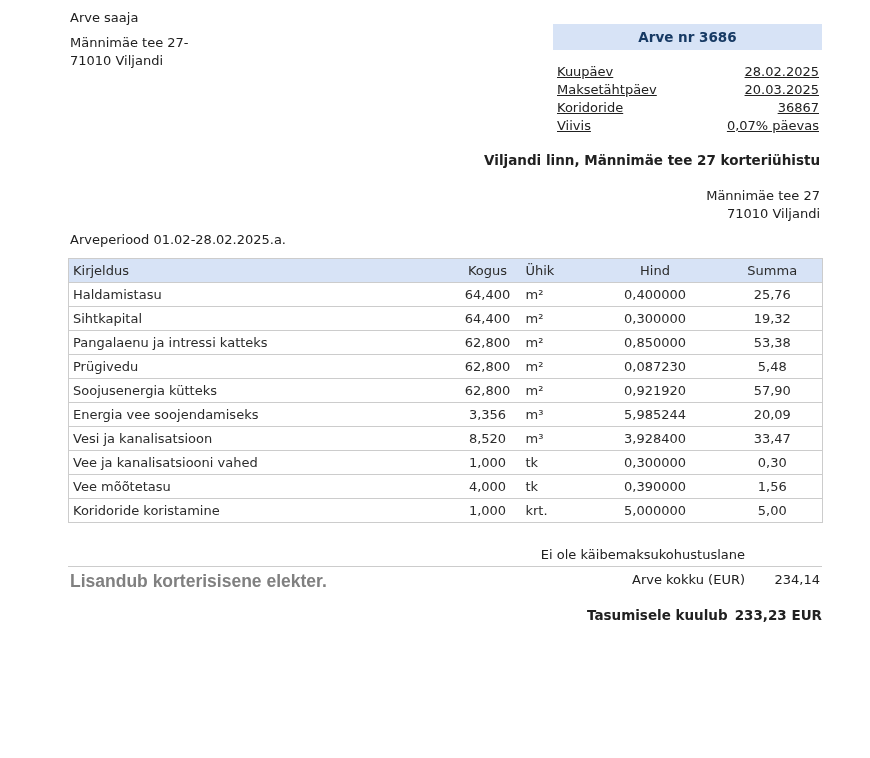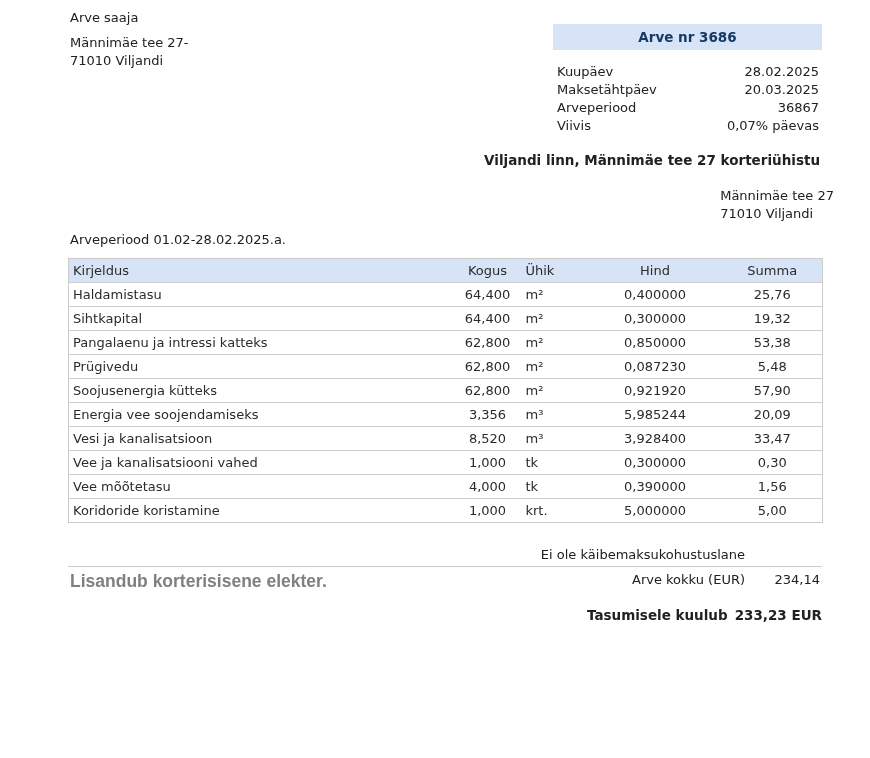--- a/index.html
+++ b/index.html
@@ -22,24 +22,24 @@
   
   .invoice-head { position: absolute; top: 24px; left: 553px; width: 269px; }
   .invoice-title-box {
     height: 26px; line-height: 26px;
     background: var(--header_bg, #d7e3f6);
     color: var(--header_text, #173a64);
     font-weight: bold; font-size: 13.5px;
     text-align: center;
   }
   .detail-rows { margin-top: 13px; }
-  .detail-row { display: flex; justify-content: space-between; line-height: 18px; padding: 0 3px 0 4px; }
+  .detail-row { display: flex; justify-content: space-between; line-height: 18px; padding: 0 3px 0 4px; text-decoration: underline; }
 
   .issuer-name { position: absolute; top: 152px; right: 50px; font-weight: bold; font-size: 13.5px; }
-  .issuer-address { position: absolute; top: 187px; right: 36px; text-align: left; line-height: 18px; }
+  .issuer-address { position: absolute; top: 187px; right: 50px; text-align: right; line-height: 18px; }
 
   .period { position: absolute; top: 232px; left: 70px; }
 
   
   .invoice-table {
     position: absolute; top: 258px; left: 68px;
     width: 754px; table-layout: fixed;
     border-collapse: collapse;
     font-size: 13px; color: #2b2b2b;
   }
@@ -86,21 +86,21 @@
     <div class="detail-rows">
       <div class="detail-row">
         <span>Kuupäev</span>
         <span>28.02.2025</span>
       </div>
       <div class="detail-row">
         <span>Maksetähtpäev</span>
         <span>20.03.2025</span>
       </div>
       <div class="detail-row">
-        <span>Arveperiood</span>
+        <span>Koridoride</span>
         <span>36867</span>
       </div>
       <div class="detail-row">
         <span>Viivis</span>
         <span>0,07% päevas</span>
       </div>
     </div>
   </div>
 
   <div class="issuer-name">Viljandi linn, Männimäe tee 27 korteriühistu</div>

